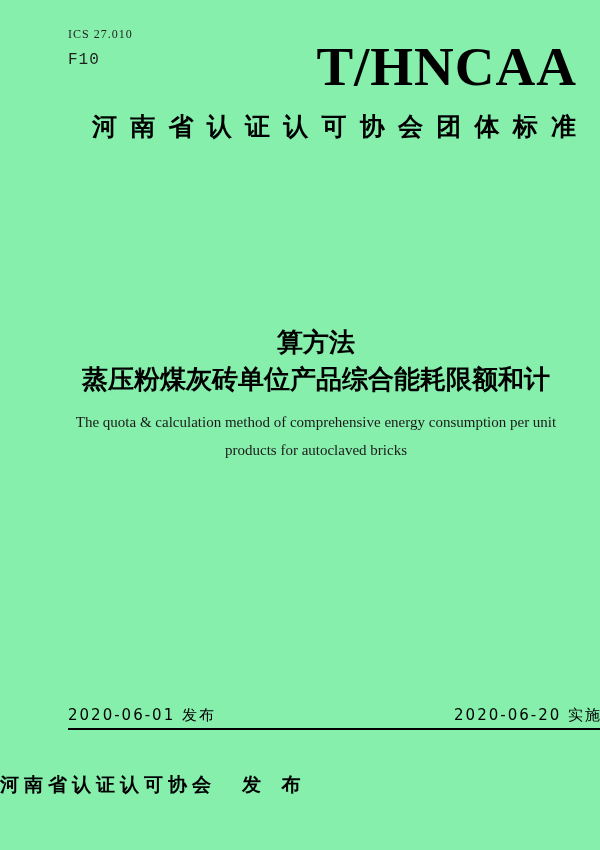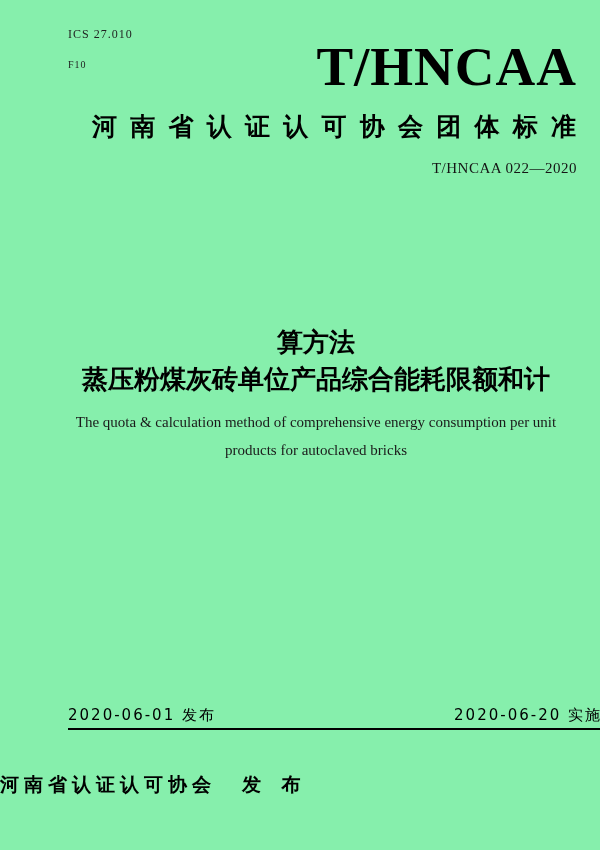--- a/index.html
+++ b/index.html
@@ -13,23 +13,23 @@
     overflow: hidden;
     padding-left: 32px;
   }
 
   .ics-code {
     position: absolute; left: 68px; top: 27px;
     font-family: "Liberation Serif", serif;
     font-size: 12px; letter-spacing: 1px; color: #1f1f1f;
   }
   .class-code {
-    position: absolute; left: 68px; top: 59px;
-    font-family: Liberation Serif, serif;
-    font-size: 10px; letter-spacing: 1px; color: #1f1f1f;
+    position: absolute; left: 68px; top: 51px;
+    font-family: Liberation Mono, monospace;
+    font-size: 16px; letter-spacing: 1px; color: #1f1f1f;
   }
   .logo {
     position: absolute; right: 55px; top: 34px;
     font-family: "Liberation Serif", serif;
     font-weight: 700; font-size: 55px; line-height: 1.2;
     letter-spacing: 1px; color: #000;
   }
   .org-heading {
     position: absolute; left: 68px; top: 107px; width: 484px;
     font-family: "DejaVu Sans", sans-serif;
@@ -78,21 +78,20 @@
 <div class="page">
 
   <div class="ics-code">ICS 27.010</div>
 
   <div class="class-code">F10</div>
 
   <div class="logo">T/HNCAA</div>
 
   <div class="org-heading">河南省认证认可协会团体标准</div>
 
-  <div class="std-number">T/HNCAA 022—2020</div>
 
   <div class="doc-title">
     <div>算方法</div>
     <div>蒸压粉煤灰砖单位产品综合能耗限额和计</div>
   </div>
 
   <div class="doc-subtitle">
     <div>The quota &amp; calculation method of comprehensive energy consumption per unit</div>
     <div>products for autoclaved bricks</div>
   </div>

